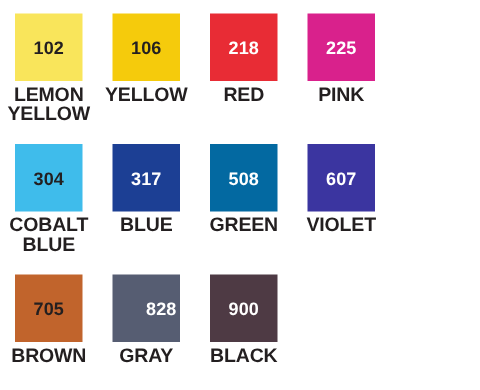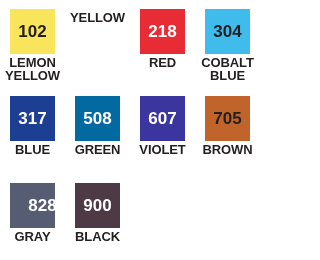--- a/index.html
+++ b/index.html
@@ -29,21 +29,21 @@
   }
   .swatch-chip {
     width: 45px;
     height: 45px;
     display: flex;
     align-items: center;
     justify-content: center;
     box-sizing: border-box;
   }
   .swatch-code {
-    font-size: 17px;
+    font-size: 12px;
     font-weight: bold;
     letter-spacing: 0.1px;
     line-height: 1;
   }
   .swatch-name {
     margin-top: 3px;
     font-size: 13px;
     font-weight: bold;
     color: #231f20;
     text-align: center;
@@ -57,27 +57,36 @@
 
 <div id="swatch-grid">
     <div class="swatch-cell">
       <div class="swatch-chip" style="background: rgb(249, 229, 91);">
         <span class="swatch-code" style="color: rgb(35, 31, 32);">102</span>
       </div>
       <div class="swatch-name">LEMON
 YELLOW</div>
     </div>
     <div class="swatch-cell">
+      <div class="swatch-chip" style="background: rgb(245, 203, 12);">
+        <span class="swatch-code" style="color: rgb(35, 31, 32);">106</span>
+      </div>
       <div class="swatch-name">YELLOW</div>
     </div>
     <div class="swatch-cell">
       <div class="swatch-chip" style="background: rgb(232, 44, 53);">
         <span class="swatch-code" style="color: rgb(255, 255, 255);">218</span>
       </div>
       <div class="swatch-name">RED</div>
+    </div>
+    <div class="swatch-cell">
+      <div class="swatch-chip" style="background: rgb(217, 33, 140);">
+        <span class="swatch-code" style="color: rgb(255, 255, 255);">225</span>
+      </div>
+      <div class="swatch-name">PINK</div>
     </div>
     <div class="swatch-cell">
       <div class="swatch-chip" style="background: rgb(63, 188, 235);">
         <span class="swatch-code" style="color: rgb(35, 31, 32);">304</span>
       </div>
       <div class="swatch-name">COBALT
 BLUE</div>
     </div>
     <div class="swatch-cell">
       <div class="swatch-chip" style="background: rgb(28, 63, 148);">

